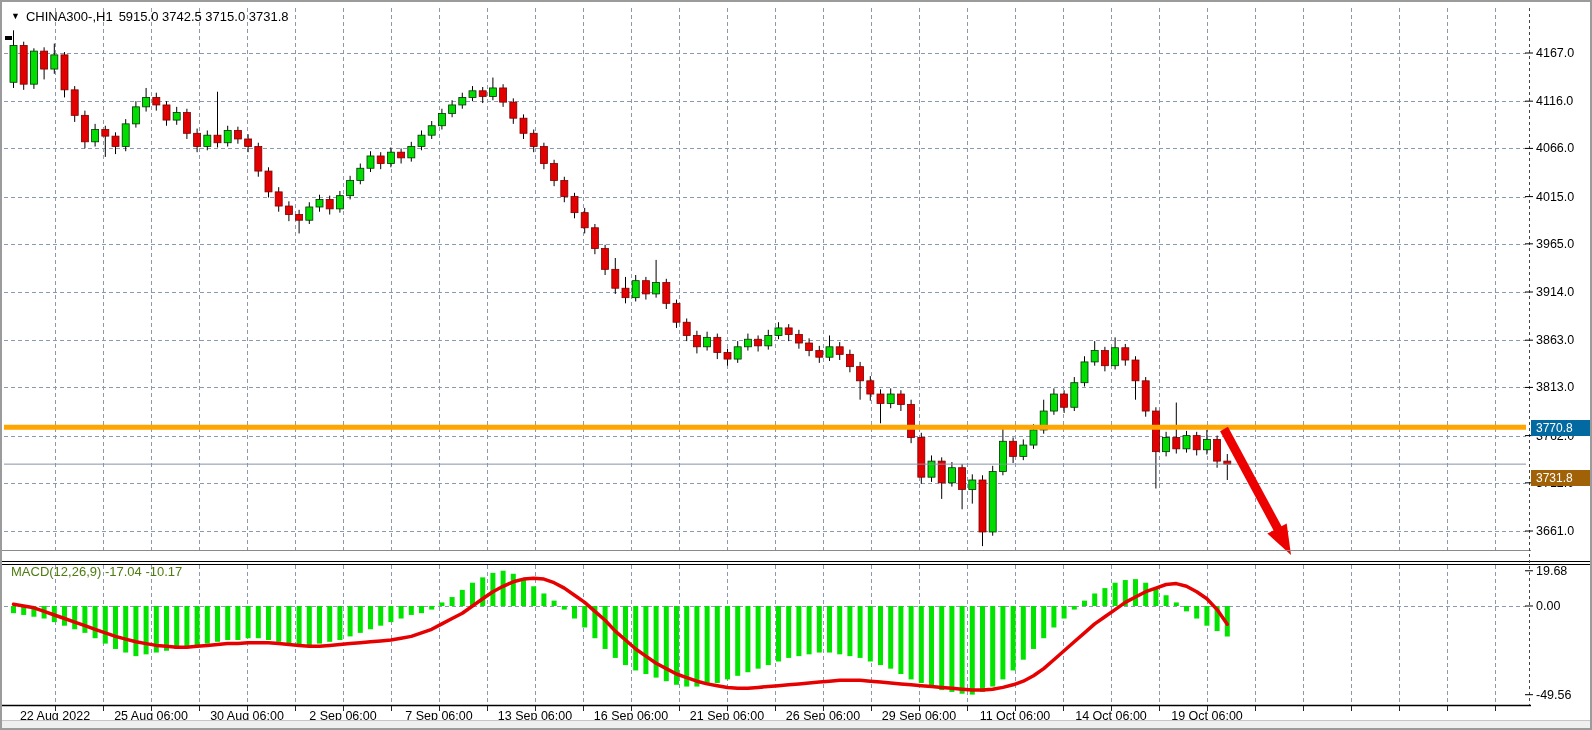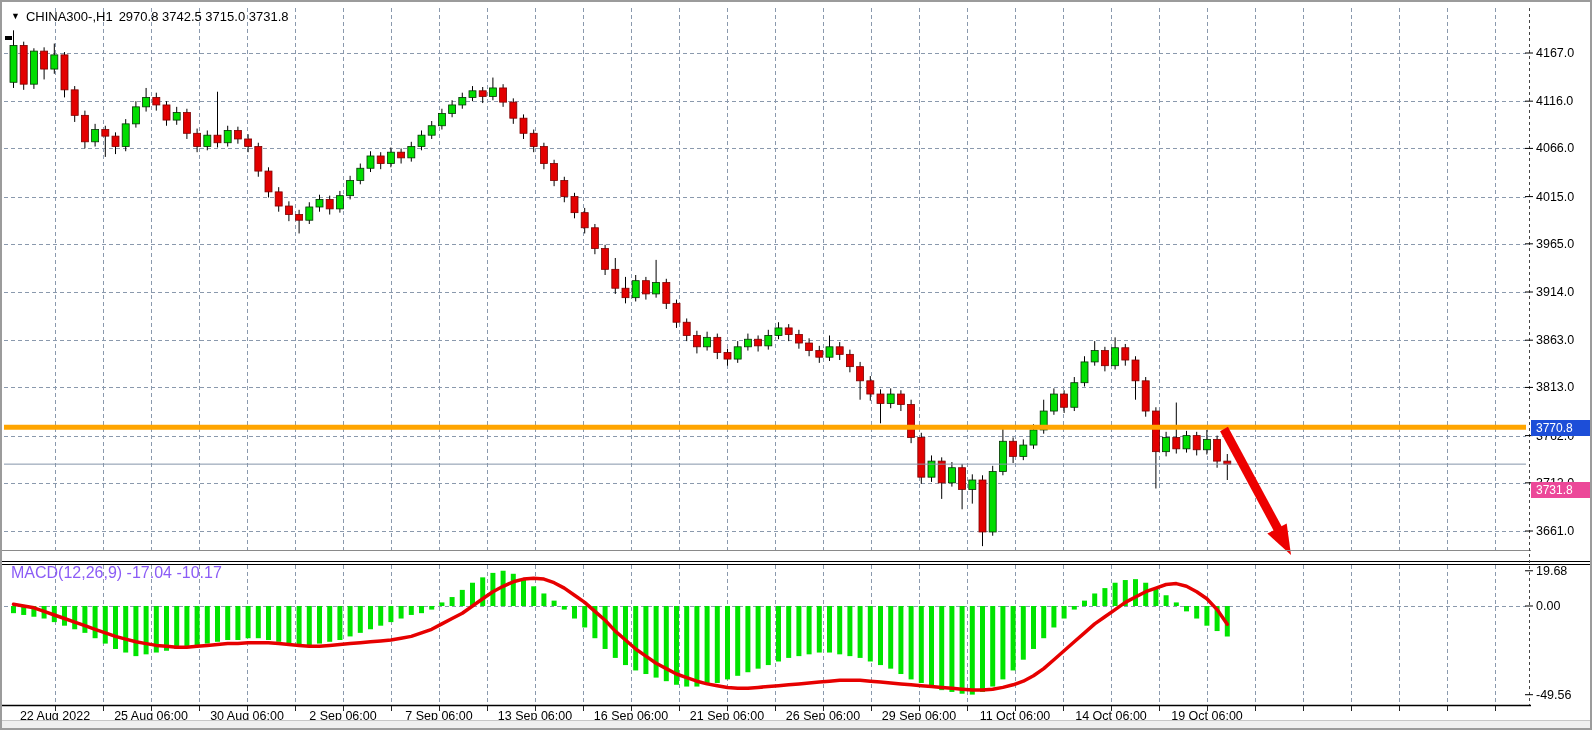--- a/index.html
+++ b/index.html
@@ -3,25 +3,25 @@
 <meta charset="utf-8">
 <style>
   html,body{margin:0;padding:0;background:#c9c9c9;font-family:"Liberation Sans",sans-serif;}
   .window{position:relative;width:1592px;height:730px;box-sizing:border-box;background:#fff;
           border:2px solid #9b9b9b;overflow:hidden;}
   .chart-surface{position:absolute;left:0;top:0;width:100%;height:100%;border-radius:31px;}
   svg{display:block;}
   .hdr{position:absolute;left:9px;top:7px;font-size:13px;color:#000;white-space:pre;z-index:5;
        display:flex;align-items:center;gap:6px;}
   .tri{font-size:9px;color:#000;line-height:1;cursor:pointer;}
-  .macd-lbl{position:absolute;left:9px;top:562px;font-size:16px;color:#8b5cf6;z-index:5;white-space:pre;}
+  .macd-lbl{position:absolute;left:9px;top:562px;font-size:13px;color:#4d7c0f;z-index:5;white-space:pre;}
   .tag{position:absolute;left:1529px;width:61px;height:16px;font-size:12px;line-height:16px;
        padding-left:5px;box-sizing:border-box;color:#fff;z-index:6;}
-  .tag.orange{top:418px;background:#1d4ed8;}
-  .tag.black{top:480px;background:#ec4899;}
+  .tag.orange{top:418px;background:#0369a1;}
+  .tag.black{top:468px;background:#a16207;}
   .bottom-strip{position:absolute;left:0;right:0;bottom:0;height:7px;background:#efefef;
                 border-top:1px solid #c6c6c6;z-index:4;}
 </style>
 </head>
 <body>
 
 <div class="window">
 
   <div class="chart-surface">
     <svg id="chart-svg" width="1592" height="730" viewBox="0 0 1592 730">
@@ -555,21 +555,21 @@
           <text x="1013" y="718" text-anchor="middle">11 Oct 06:00</text>
           <text x="1109" y="718" text-anchor="middle">14 Oct 06:00</text>
           <text x="1205" y="718" text-anchor="middle">19 Oct 06:00</text>
         </g>
       </svg>
   </div>
 
   <div class="hdr">
     <span class="tri">▼</span>
     <span>CHINA300-,H1</span>
-    <span>2970.8 3742.5 3715.0 3731.8</span>
+    <span>5915.0 3742.5 3715.0 3731.8</span>
   </div>
 
   <div class="macd-lbl"><span>MACD(12,26,9)</span>&nbsp;<span>-17.04 -10.17</span></div>
 
   <div class="tag orange">3770.8</div>
   <div class="tag black">3731.8</div>
 
   <div class="bottom-strip"></div>
 </div>
 

